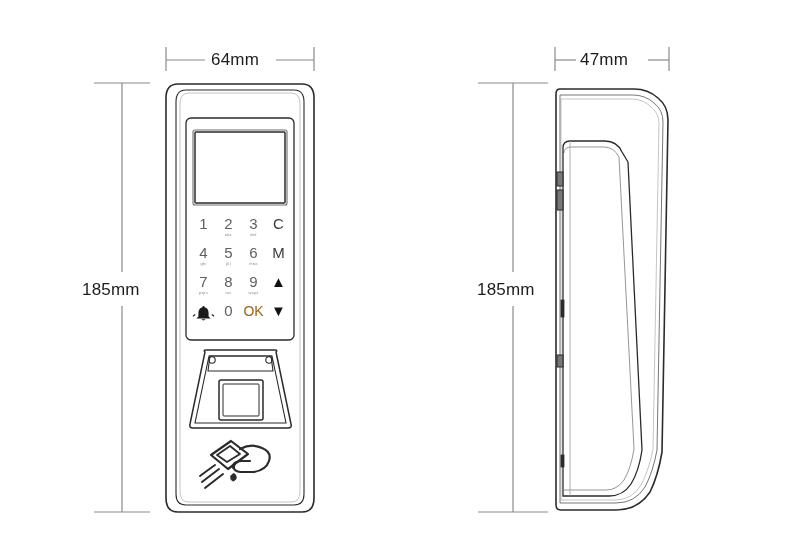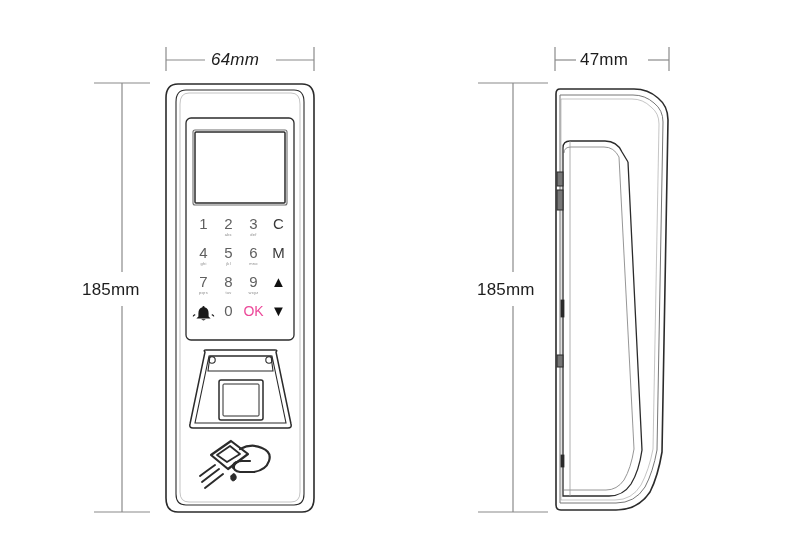--- a/index.html
+++ b/index.html
@@ -161,30 +161,30 @@
         <path d="M10.2 16.3 Q12.5 18.6 14.8 16.3 Z" fill="#1a1a1a"></path>
         <path d="M4.2 11.6 Q2.4 12.2 2.2 13.4" stroke="#1a1a1a" stroke-width="1.2" fill="none"></path>
         <path d="M20.8 11.6 Q22.6 12.2 22.8 13.4" stroke="#1a1a1a" stroke-width="1.2" fill="none"></path>
       </svg>
     </div>
     <div class="abs" style="left:25px; top:87px; width:25px; text-align:center;">
       <div style="font-size:15px; color:#5f5f5f; line-height:16px;">0</div>
       <div style="font-size:4px; height:5px;"></div>
     </div>
     <div class="abs" style="left:50px; top:87px; width:25px; text-align:center;">
-      <div style="font-size:14px; color:#ec4899; line-height:16px;">OK</div>
+      <div style="font-size:14px; color:#a16207; line-height:16px;">OK</div>
       <div style="font-size:4px; height:5px;"></div>
     </div>
     <div class="abs" style="left:75px; top:87px; width:25px; text-align:center;">
       <div style="font-size:15px; color:#111111; line-height:16px;">▼</div>
       <div style="font-size:4px; height:5px;"></div>
     </div>
   </div>
 
-  <div class="dim-label" style="left:211px; top:50px;font-style:italic;">64mm</div>
+  <div class="dim-label" style="left:211px; top:50px;">64mm</div>
   <div class="dim-label" style="left:82px; top:280px;">185mm</div>
 
   <svg class="abs" style="left:400px; top:0px;" width="400" height="560">
 
     <g stroke="#8a8a8a" stroke-width="1.2" fill="none">
       <line x1="155" y1="47" x2="155" y2="71"></line>
       <line x1="269" y1="47" x2="269" y2="71"></line>
       <line x1="155" y1="60" x2="176" y2="60"></line>
       <line x1="248" y1="60" x2="269" y2="60"></line>
     </g>

